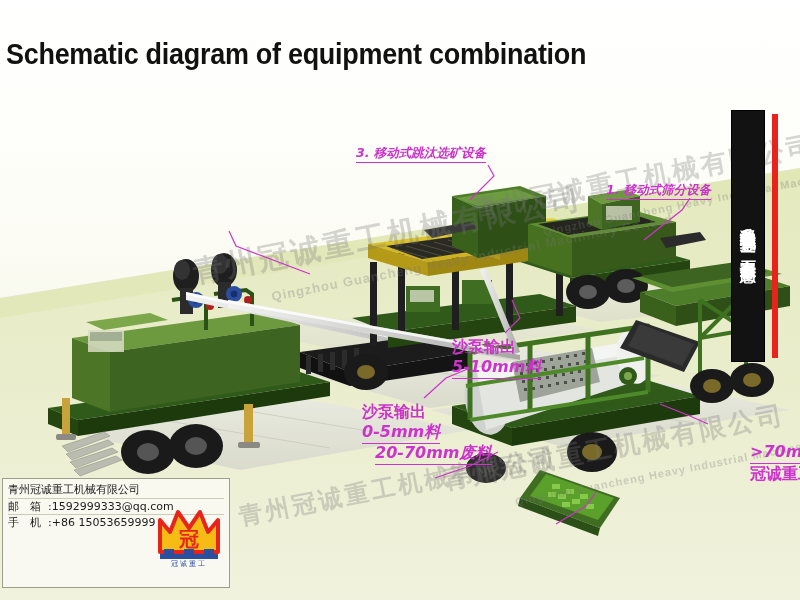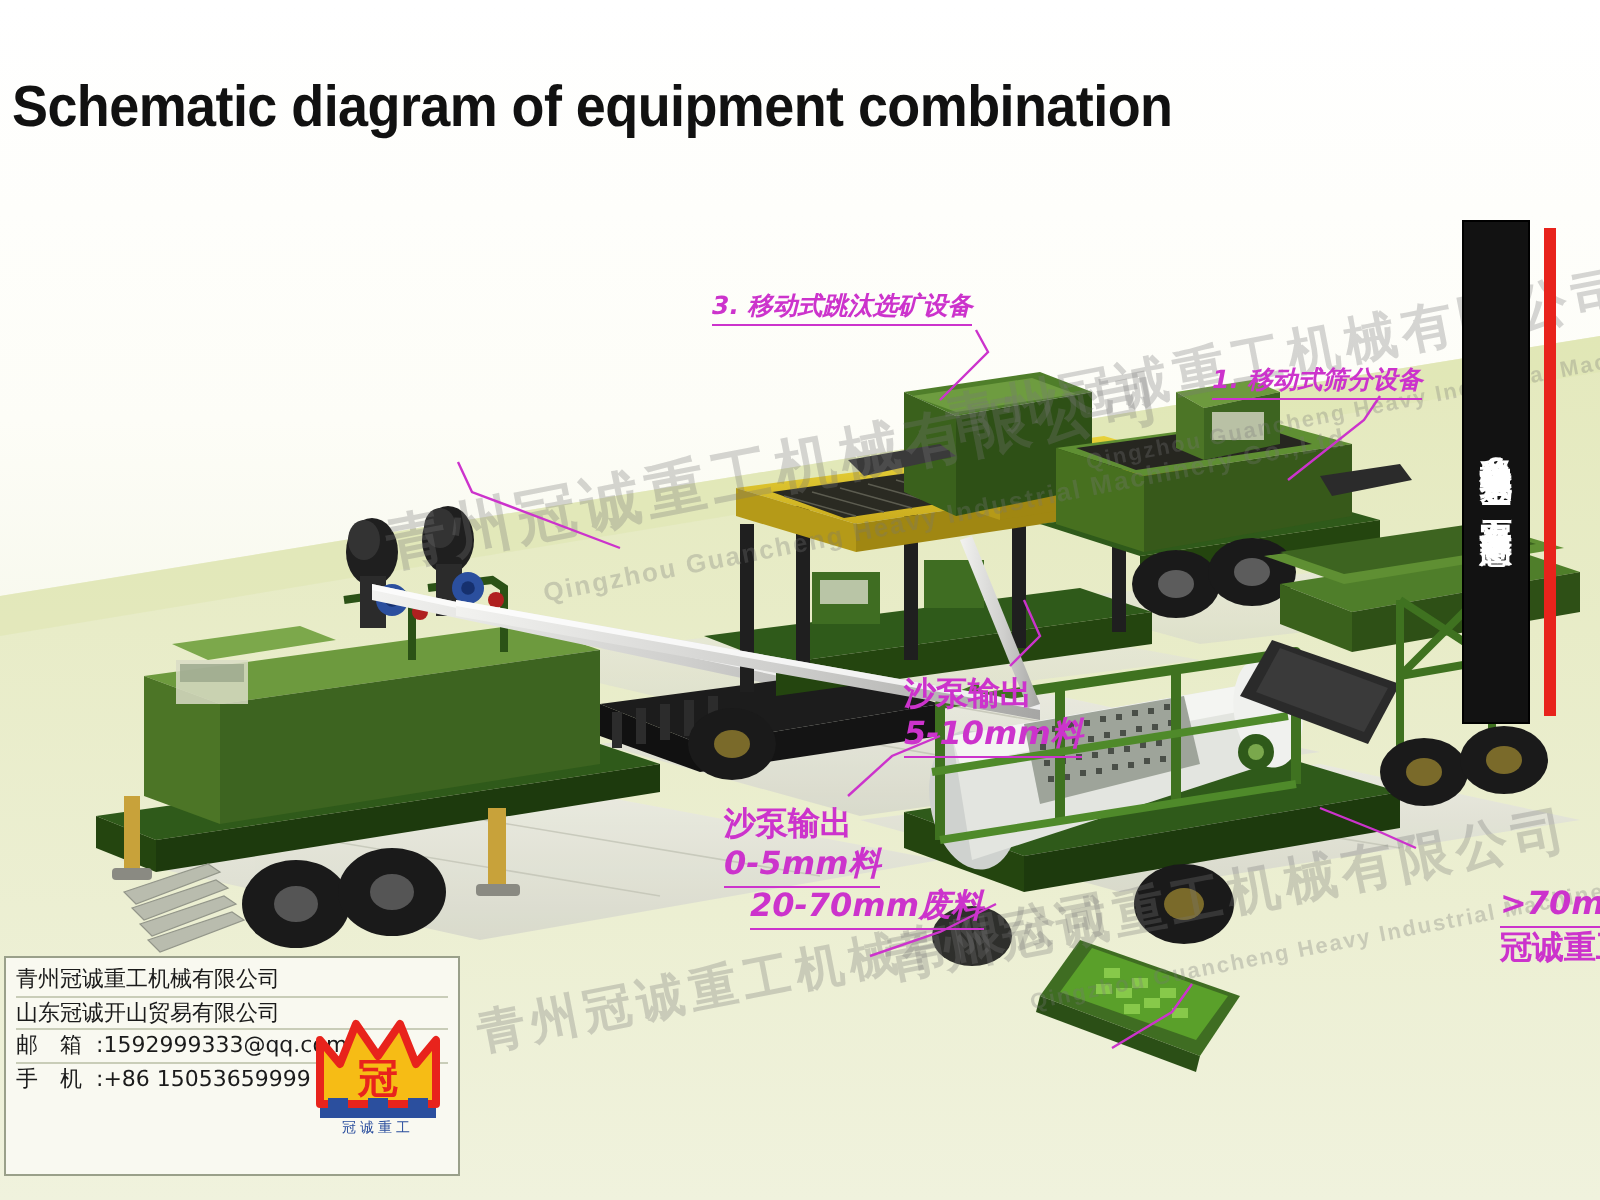--- a/index.html
+++ b/index.html
@@ -442,21 +442,20 @@
     <div>冠诚重工</div>
   </div>
 
   <div class="vbanner">
     <span>移动组合式选金&amp;宝石设备示意图</span>
   </div>
   <div class="vbar-red"></div>
 
   <div class="info">
     <div class="row">青州冠诚重工机械有限公司</div>
-    <div class="row">山东冠诚开山贸易有限公司</div>
     <div class="row">
       <span class="lbl">邮　箱</span>:<span>1592999333@qq.com</span>
     </div>
     <div class="row">
       <span class="lbl">手　机</span>:<span>+86 15053659999</span>
     </div>
   </div>
 
   <div class="logo">
     <svg width="66" height="62" viewBox="0 0 66 62">

